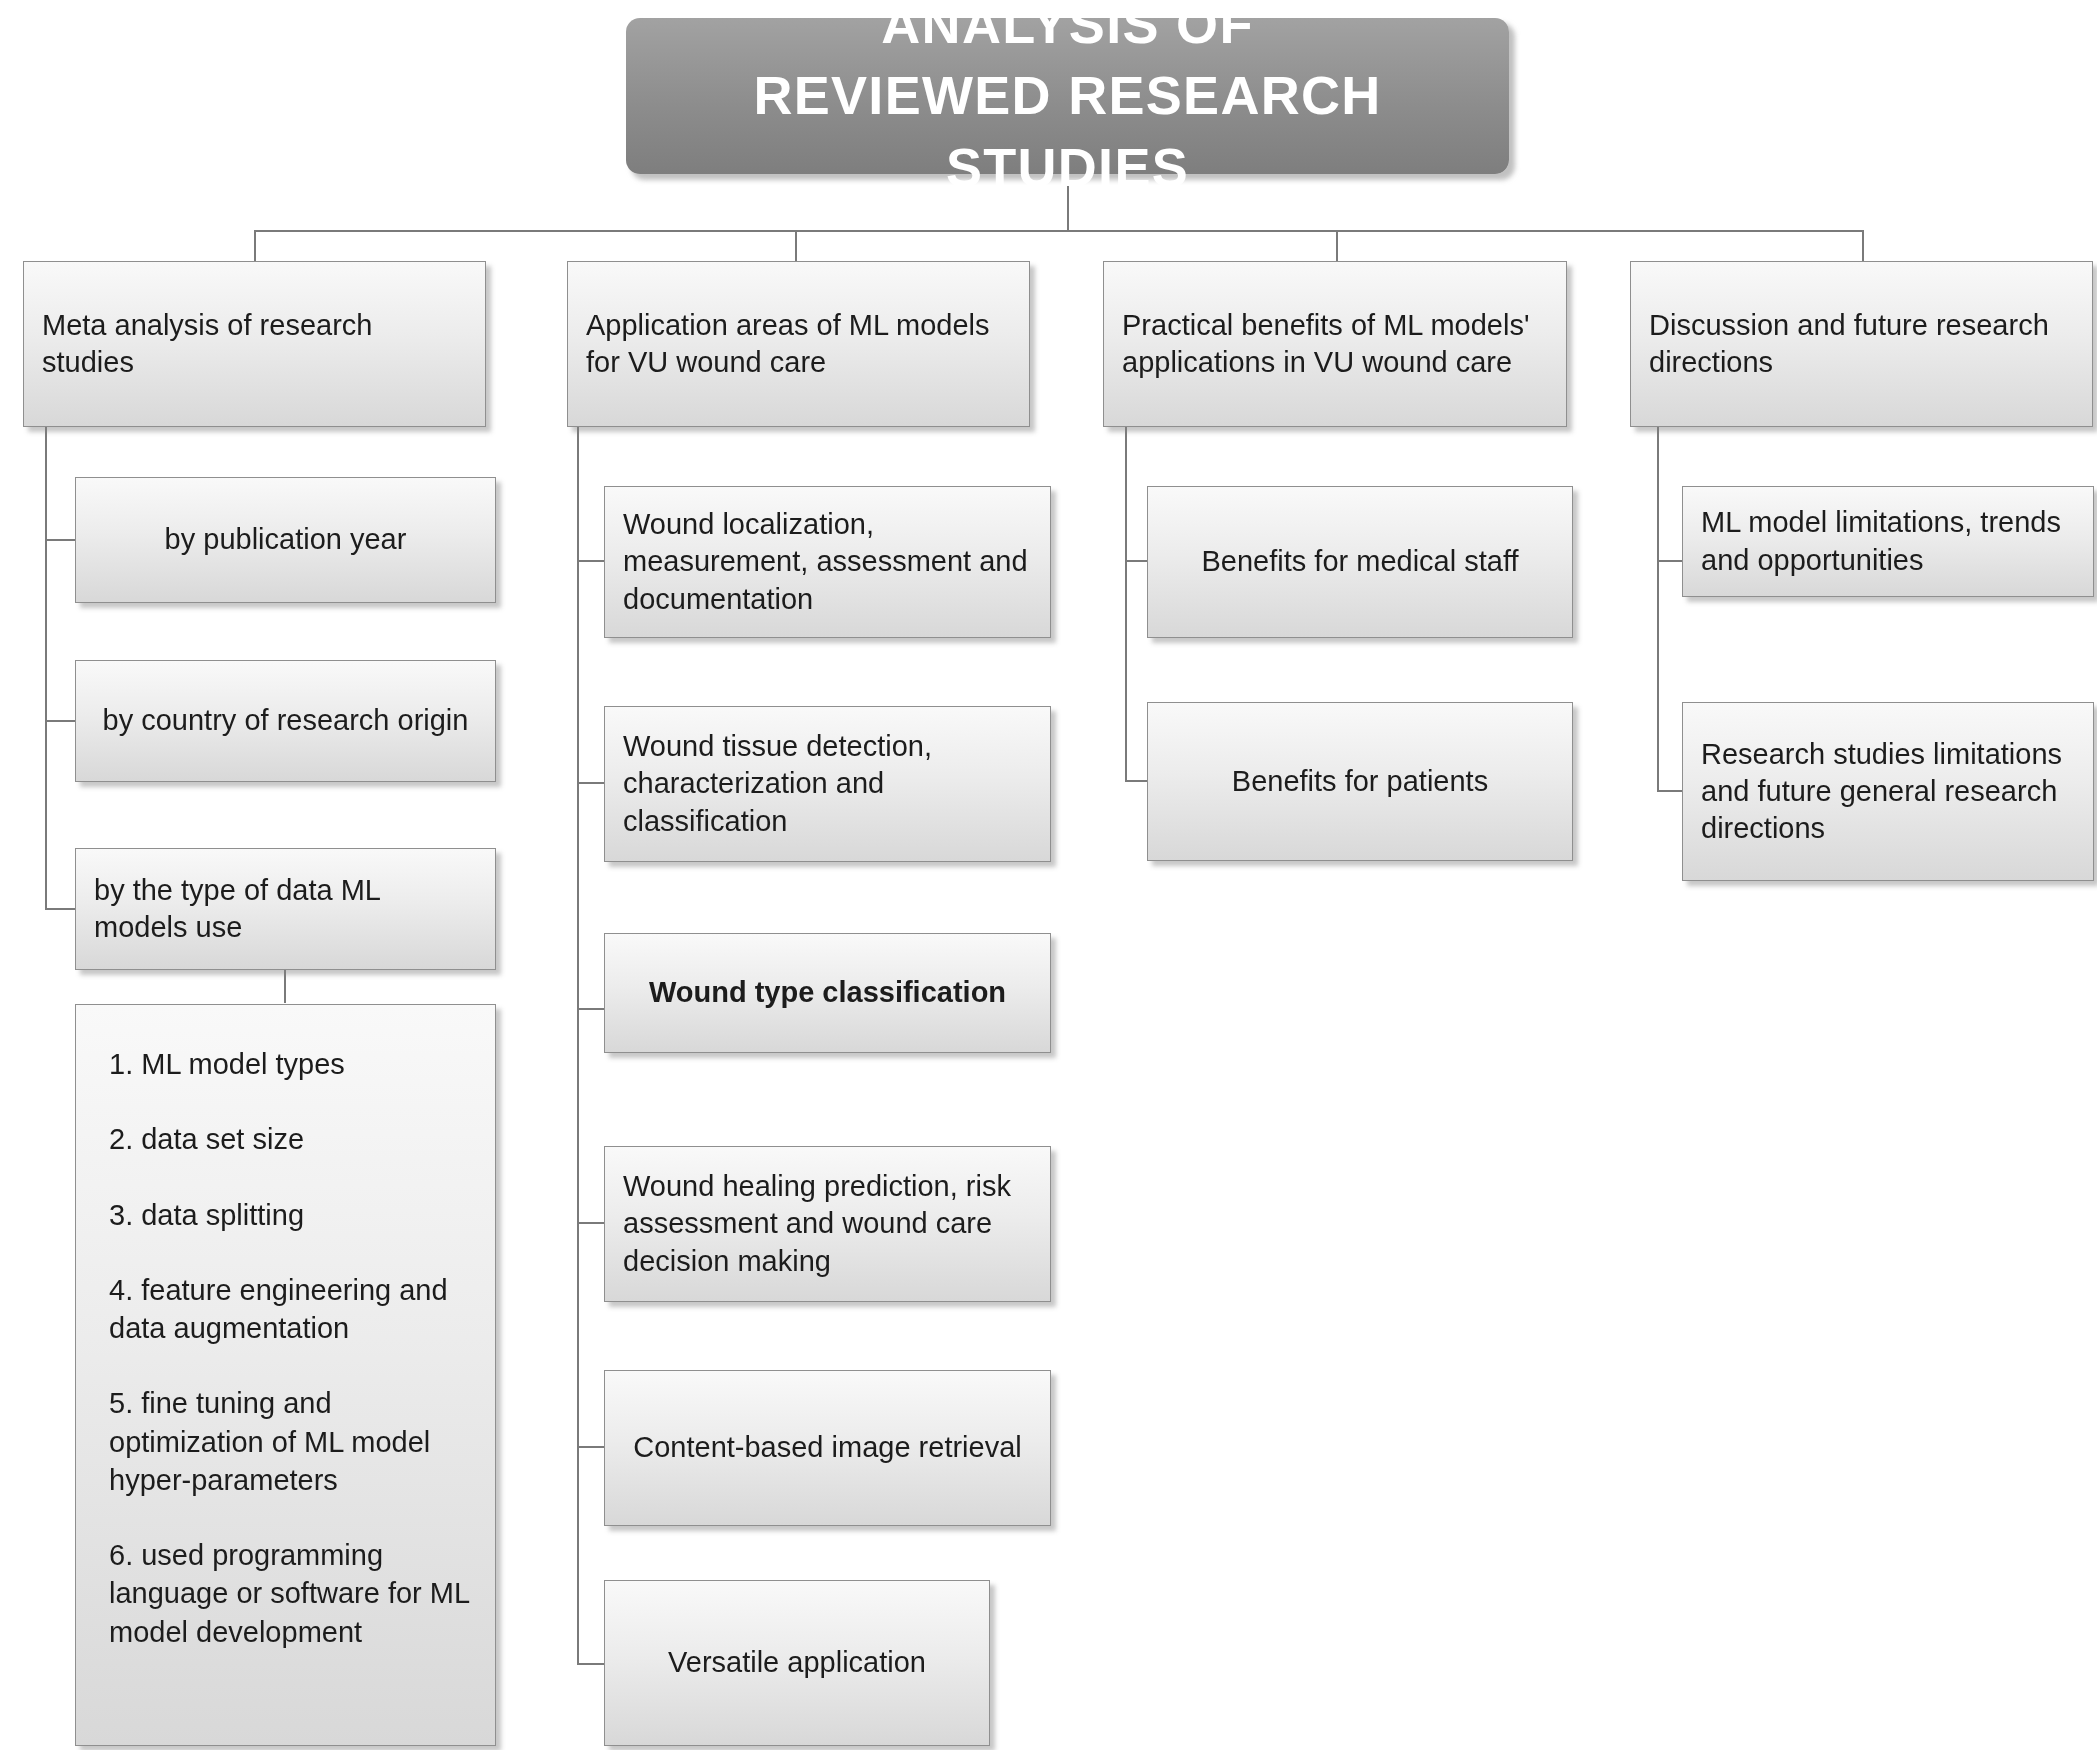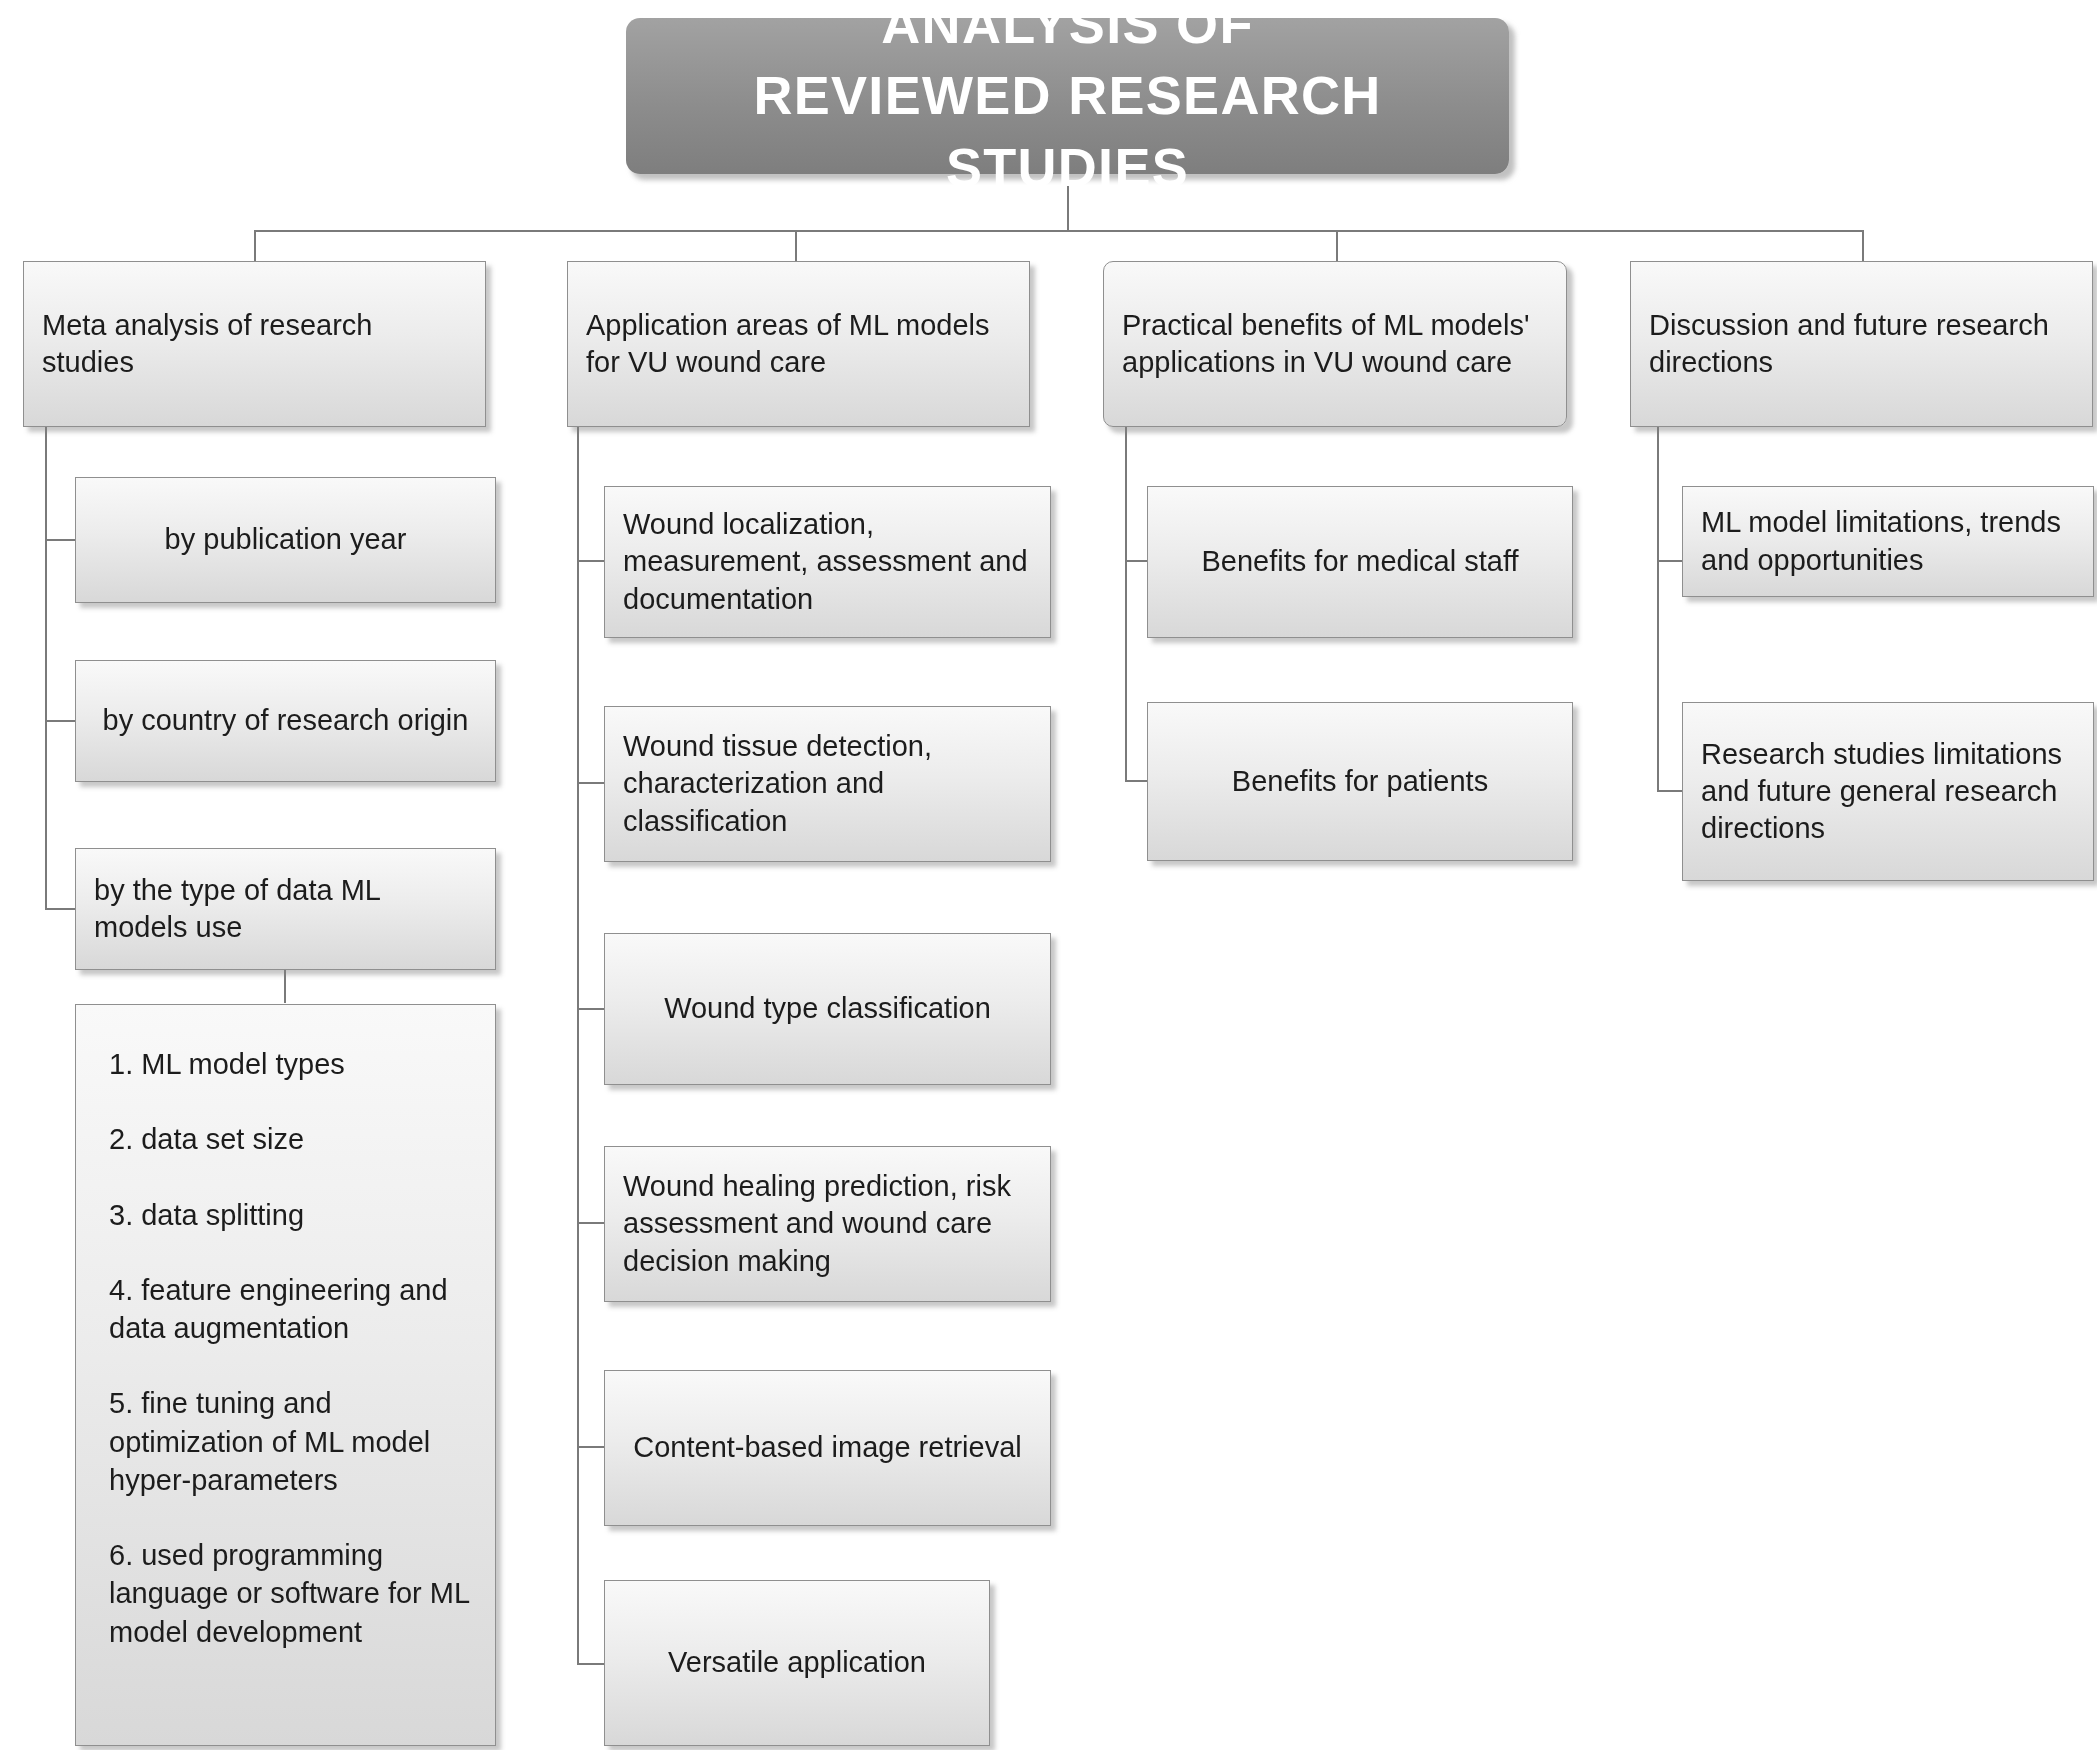--- a/index.html
+++ b/index.html
@@ -116,26 +116,26 @@
     <div class="detail-item">2. data set size</div>
     <div class="detail-item">3. data splitting</div>
     <div class="detail-item">4. feature engineering and data augmentation</div>
     <div class="detail-item">5. fine tuning and optimization of ML model hyper-parameters</div>
     <div class="detail-item">6. used programming language or software for ML model development</div>
   </div>
 
   <div class="box" style="left:567px; top:261px; width:463px; height:166px;">Application areas of ML models for VU wound care</div>
   <div class="box" style="left:604px; top:486px; width:447px; height:152px;">Wound localization, measurement, assessment and documentation</div>
   <div class="box" style="left:604px; top:706px; width:447px; height:156px;">Wound tissue detection, characterization and classification</div>
-  <div class="box" style="left:604px; top:933px; width:447px; height:152px;">Wound type classification</div>
+  <div class="box" style="left:604px; top:933px; width:447px; height:120px;font-weight:bold;">Wound type classification</div>
   <div class="box" style="left:604px; top:1146px; width:447px; height:156px;">Wound healing prediction, risk assessment and wound care decision making</div>
   <div class="box" style="left:604px; top:1370px; width:447px; height:156px;">Content-based image retrieval</div>
   <div class="box" style="left:604px; top:1580px; width:386px; height:166px;">Versatile application</div>
 
-  <div class="box" style="left:1103px; top:261px; width:464px; height:166px;border-radius:10px;">Practical benefits of ML models' applications in VU wound care</div>
+  <div class="box" style="left:1103px; top:261px; width:464px; height:166px;">Practical benefits of ML models' applications in VU wound care</div>
   <div class="box" style="left:1147px; top:486px; width:426px; height:152px;">Benefits for medical staff</div>
   <div class="box" style="left:1147px; top:702px; width:426px; height:159px;">Benefits for patients</div>
 
   <div class="box" style="left:1630px; top:261px; width:463px; height:166px;">Discussion and future research directions</div>
   <div class="box" style="left:1682px; top:486px; width:412px; height:111px;">ML model limitations, trends and opportunities</div>
   <div class="box" style="left:1682px; top:702px; width:412px; height:179px;">Research studies limitations and future general research directions</div>
 
 </div>
 
 

